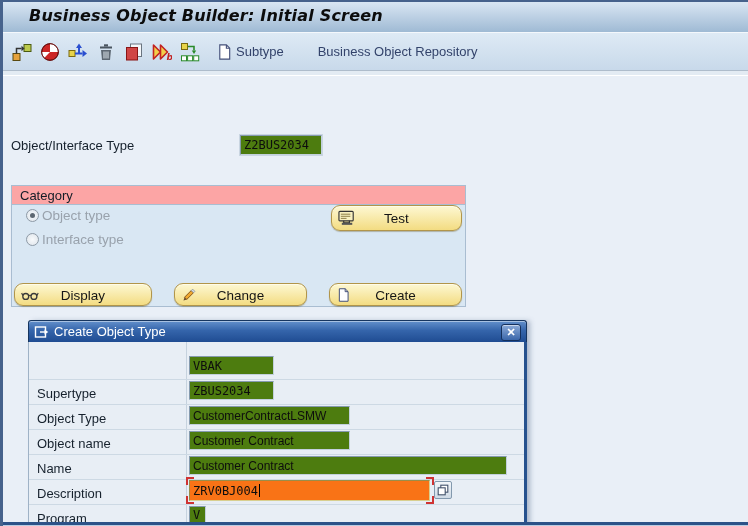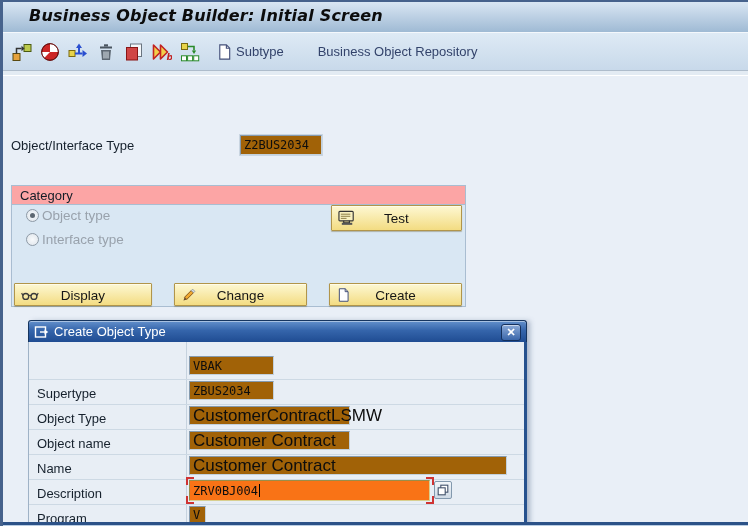--- a/index.html
+++ b/index.html
@@ -21,42 +21,42 @@
     display:flex;align-items:center;padding-left:9px;box-sizing:border-box;}
   .toolbar-sep{position:absolute;left:0;top:68px;right:0;height:4px;
     background:#e3ebf3;border-top:1px solid #aebccb;border-bottom:1px solid #ffffff;}
   .tb-icon{width:20px;height:20px;margin-right:8px;display:inline-flex;
     align-items:center;justify-content:center;cursor:pointer;}
   .tb-group{display:flex;align-items:center;margin-left:8px;cursor:pointer;}
   .tb-group .doc{width:17px;height:18px;margin-right:3px;display:inline-flex;}
   .tb-label{font-size:13px;color:#33436b;}
   .tb-text-btn{font-size:13px;color:#33436b;margin-left:34px;cursor:pointer;}
   
-  .field{position:absolute;background:#a16207;
+  .field{position:absolute;background:#4d7c0f;
     border:1px solid #859aae;border-bottom-color:#c2d0dc;border-right-color:#c2d0dc;
     font-family:"DejaVu Sans Mono",monospace;font-size:12px;color:#0d0d0d;
     display:flex;align-items:center;padding:0 3px;box-sizing:border-box;}
-  .field.sans{font-family:"Liberation Sans",sans-serif;font-size:17px;}
+  .field.sans{font-family:"Liberation Sans",sans-serif;font-size:12px;}
   .label{position:absolute;font-size:13px;color:#16212d;}
   
   .obj-field{left:237px;top:133px;width:82px;height:20px;box-shadow:0 0 0 1px #c9d5e1;}
   
   .groupbox{position:absolute;left:8px;top:183px;width:455px;height:122px;
     background:#d9e7f3;border:1px solid #a9bdd1;box-sizing:border-box;}
   .gb-header{position:absolute;left:0;top:0;right:0;height:18px;background:#fca5a5;
     border-bottom:1px solid #a9bdd1;display:flex;align-items:center;
     padding-left:8px;font-size:13px;color:#121c26;}
   .radio-row{position:absolute;display:flex;align-items:center;cursor:default;}
   .radio{width:13px;height:13px;border-radius:50%;border:1px solid #8e9aa6;
     background:radial-gradient(#f8fafc,#dde4ea);box-sizing:border-box;flex:0 0 auto;}
   .radio.selected::after{content:"";display:block;width:5px;height:5px;margin:3px;
     border-radius:50%;background:#5d6771;}
   .radio-label{margin-left:3px;font-size:13.5px;color:#99a2ac;}
   
-  .sapbtn{position:absolute;border:1px solid #b1954a;border-radius:1px;
+  .sapbtn{position:absolute;border:1px solid #b1954a;border-radius:9px;
     background:linear-gradient(#fdf8d3,#f3dc82);
     box-shadow:inset 0 1px 0 #fffce8,0 1px 1px rgba(110,100,55,.4);
     cursor:pointer;box-sizing:border-box;}
   .sapbtn .ic{position:absolute;left:6px;top:50%;transform:translateY(-50%);display:inline-flex;}
   .sapbtn .lbl{position:absolute;left:0;right:0;top:50%;transform:translateY(-50%);
     text-align:center;font-size:13.5px;color:#151515;}
   
   .dialog{position:absolute;left:25px;top:318px;width:499px;height:208px;
     box-sizing:border-box;box-shadow:4px 0 5px -1px rgba(90,110,145,.45);}
   .dlg-titlebar{position:absolute;left:0;top:0;right:0;height:22px;

